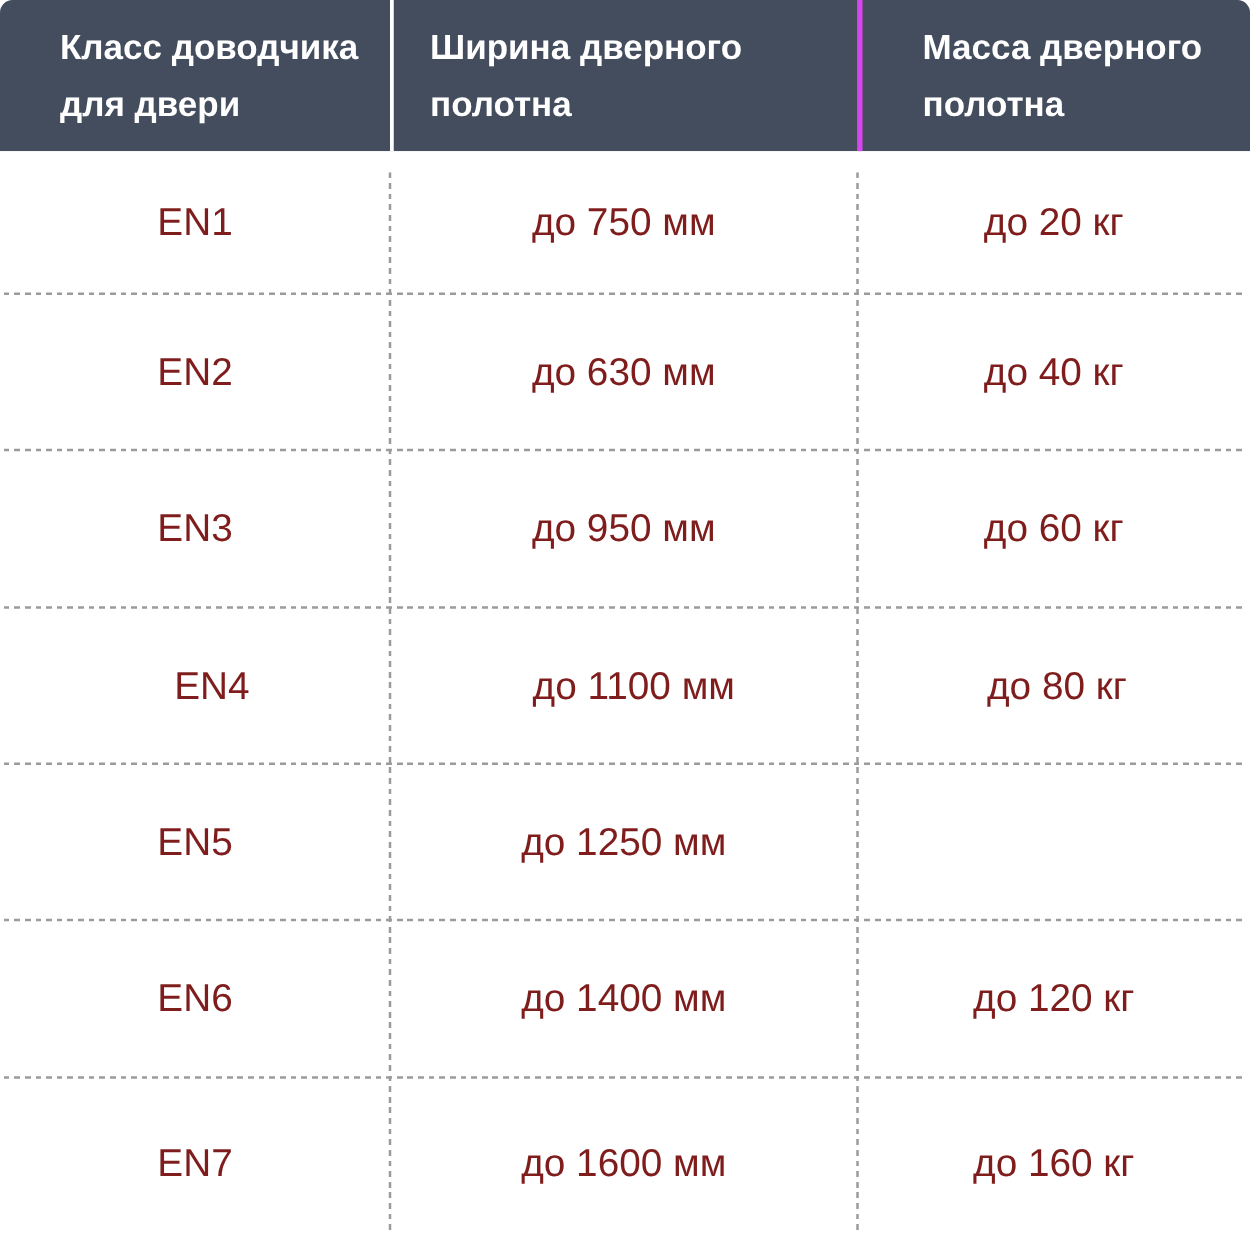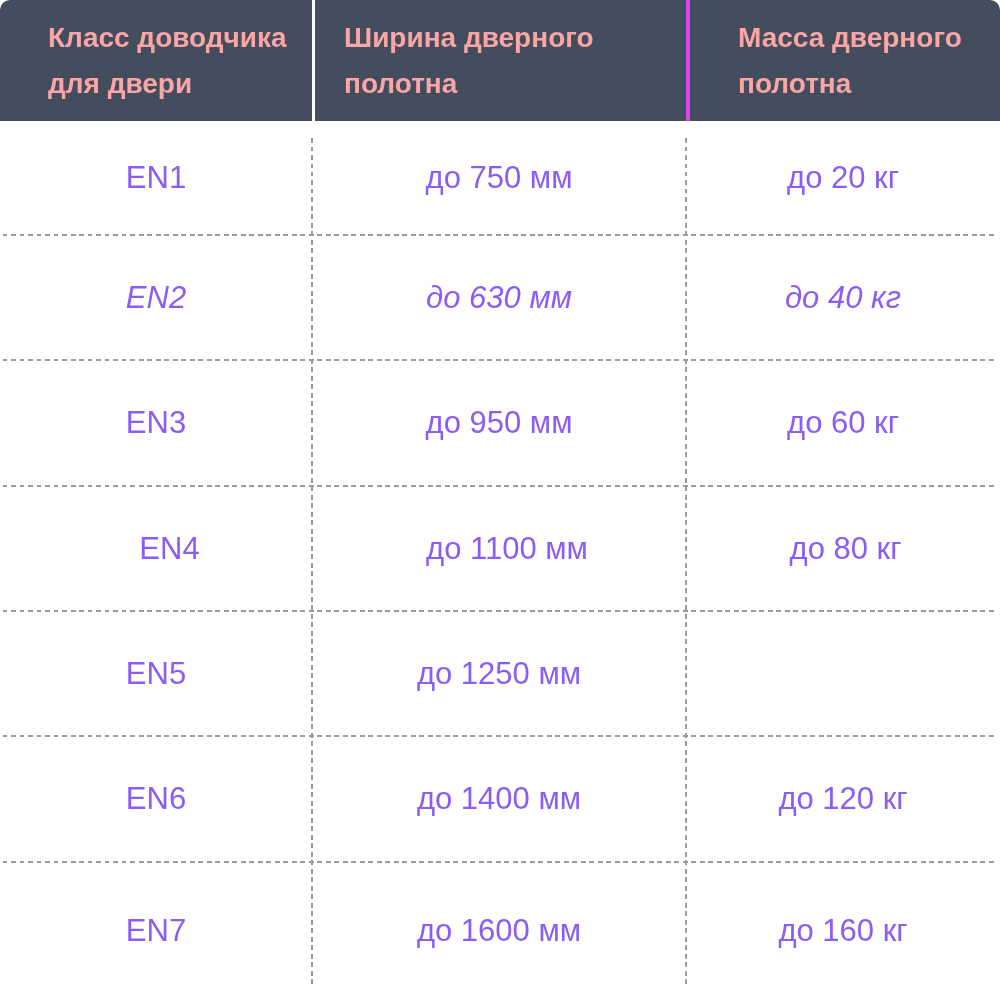--- a/index.html
+++ b/index.html
@@ -13,48 +13,48 @@
   }
   
   .header-row {
     display: flex;
     height: 121px;
     border-radius: 10px 10px 0 0;
     overflow: hidden;
   }
   .hcell {
     background: #434D5E;
-    color: #fca5a5;
+    color: #ffffff;
     font-weight: 700;
     font-size: 28px;
     line-height: 46px;
     display: flex;
     flex-direction: column;
     justify-content: center;
     padding-left: 48px;
     box-sizing: border-box;
   }
   .hcell.c1 { width: 312px; }
   .hcell.c2 { width: 374px; border-left: 3px solid #ffffff; padding-left: 29px; }
   .hcell.c3 { width: 314px; border-left: 4px solid #d946ef; }
   
   .body-rows .row { display: flex; }
   .row .cell {
     display: flex;
     align-items: center;
     justify-content: center;
     font-size: 31px;
-    color: #8b5cf6;
+    color: #7f1d1d;
     box-sizing: border-box;
   }
   .cell.c1 { width: 312px; }
   .cell.c2 { width: 374px; }
   .cell.c3 { width: 314px; }
   .row:nth-child(1) { height: 114px; }
-  .row:nth-child(2) { height: 125px; font-style: italic; }
+  .row:nth-child(2) { height: 125px; }
   .row:nth-child(3) { height: 126px; }
   .row:nth-child(4) { height: 125px; padding-left: 16px; }
   .row:nth-child(5) { height: 125px; }
   .row:nth-child(6) { height: 126px; }
   .row:nth-child(7) { height: 138px; }
   
   .vline {
     position: absolute;
     width: 2px;
     top: 138px;

